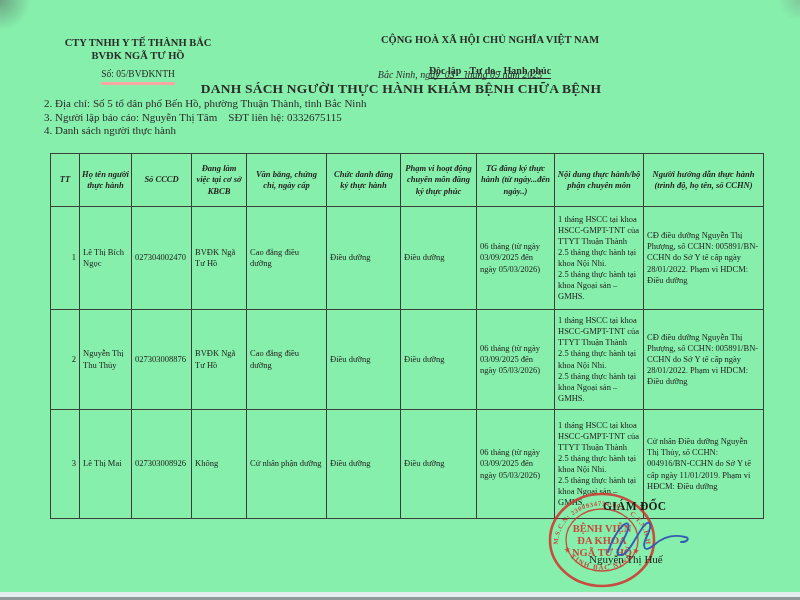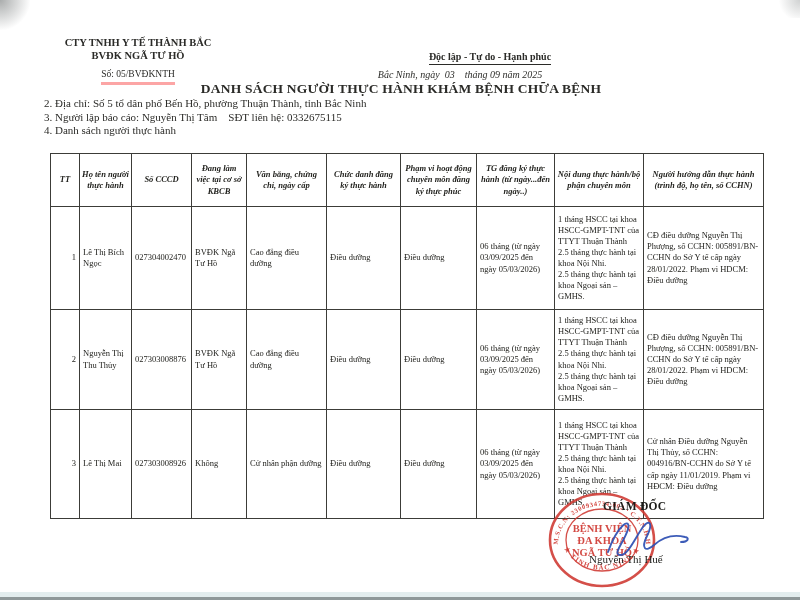--- a/index.html
+++ b/index.html
@@ -1,17 +1,17 @@
 <!DOCTYPE html>
 <html><head>
 <meta charset="utf-8">
 <style>
   html,body{margin:0;padding:0;}
   body{width:800px;height:600px;background:#e8e8e8;font-family:"Liberation Serif","DejaVu Serif",serif;}
-  .page{position:relative;width:800px;height:600px;background:#ffffff;overflow:hidden;color:#2b2b28;}
+  .page{position:relative;width:800px;height:600px;background:#86efac;overflow:hidden;color:#2b2b28;}
   .corner-tl{position:absolute;left:0;top:0;width:30px;height:30px;
     background:radial-gradient(circle at 0 0,rgba(85,90,90,.5),rgba(85,90,90,0) 72%);}
   .corner-tr{position:absolute;right:0;top:0;width:22px;height:18px;
     background:radial-gradient(circle at 100% 0,rgba(120,125,125,.35),rgba(120,125,125,0) 75%);}
   .scan-bottom-light{position:absolute;left:0;right:0;bottom:3px;height:5px;background:#e3edee;}
   .scan-bottom-dark{position:absolute;left:0;right:0;bottom:0;height:3px;background:#8f9899;}
 
   
   .org-block{position:absolute;left:38px;top:36px;width:200px;text-align:center;line-height:1.25;}
   .org-company{font-weight:bold;font-size:10.5px;}
@@ -54,20 +54,21 @@
   <div class="corner-tl"></div>
   <div class="corner-tr"></div>
 
   <div class="org-block">
     <div class="org-company">CTY TNHH Y TẾ THÀNH BẮC</div>
     <div class="org-unit">BVĐK NGÃ TƯ HỒ</div>
     <span class="org-docno">Số: 05/BVĐKNTH</span>
   </div>
 
   <div class="nat-block">
+    <div class="nat-line1">CỘNG HOÀ XÃ HỘI CHỦ NGHĨA VIỆT NAM</div>
     <span class="nat-line2">Độc lập - Tự do - Hạnh phúc</span>
   </div>
 
   <div class="date-line">Bắc Ninh, ngày  03    tháng 09 năm 2025</div>
   <div class="doc-title">DANH SÁCH NGƯỜI THỰC HÀNH KHÁM BỆNH CHỮA BỆNH</div>
 
   <div class="info-list">
     <div class="info-line">2. Địa chỉ: Số 5 tổ dân phố Bến Hồ, phường Thuận Thành, tỉnh Bắc Ninh</div>
     <div class="info-line">3. Người lập báo cáo: Nguyễn Thị Tâm    SĐT liên hệ: 0332675115</div>
     <div class="info-line">4. Danh sách người thực hành</div>

